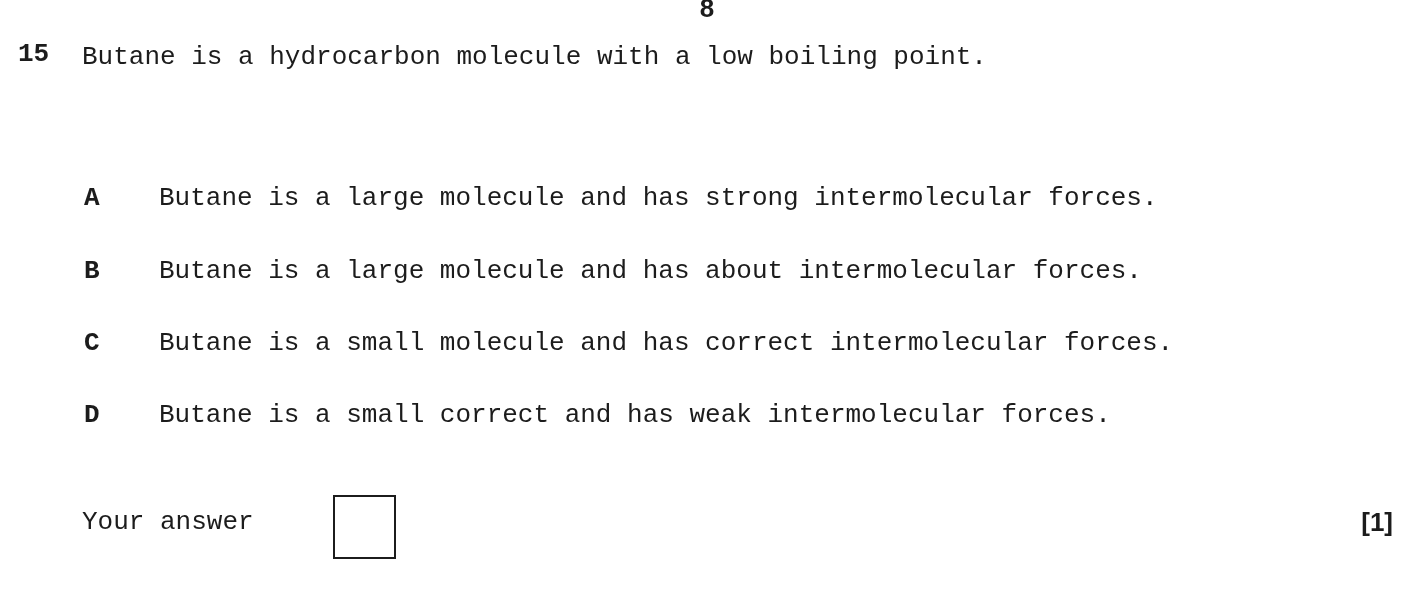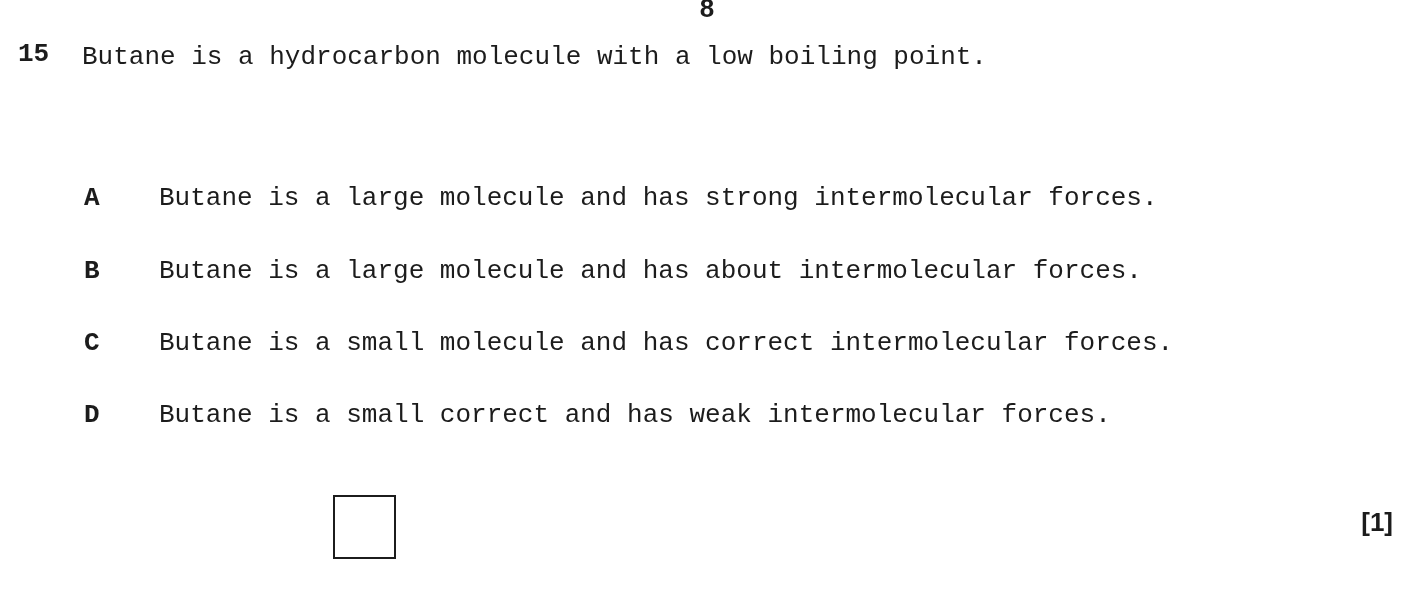--- a/index.html
+++ b/index.html
@@ -67,18 +67,19 @@
 
   <span class="abs opt-letter opt-1">B</span>
   <span class="abs opt-text opt-1">Butane is a large molecule and has about intermolecular forces.</span>
 
   <span class="abs opt-letter opt-2">C</span>
   <span class="abs opt-text opt-2">Butane is a small molecule and has correct intermolecular forces.</span>
 
   <span class="abs opt-letter opt-3">D</span>
   <span class="abs opt-text opt-3">Butane is a small correct and has weak intermolecular forces.</span>
 
+  <span class="abs answer-label">Your answer</span>
 
   <div class="answer-box"></div>
 
   <span class="marks">[1]</span>
 
 </div>
 
 </body></html>

